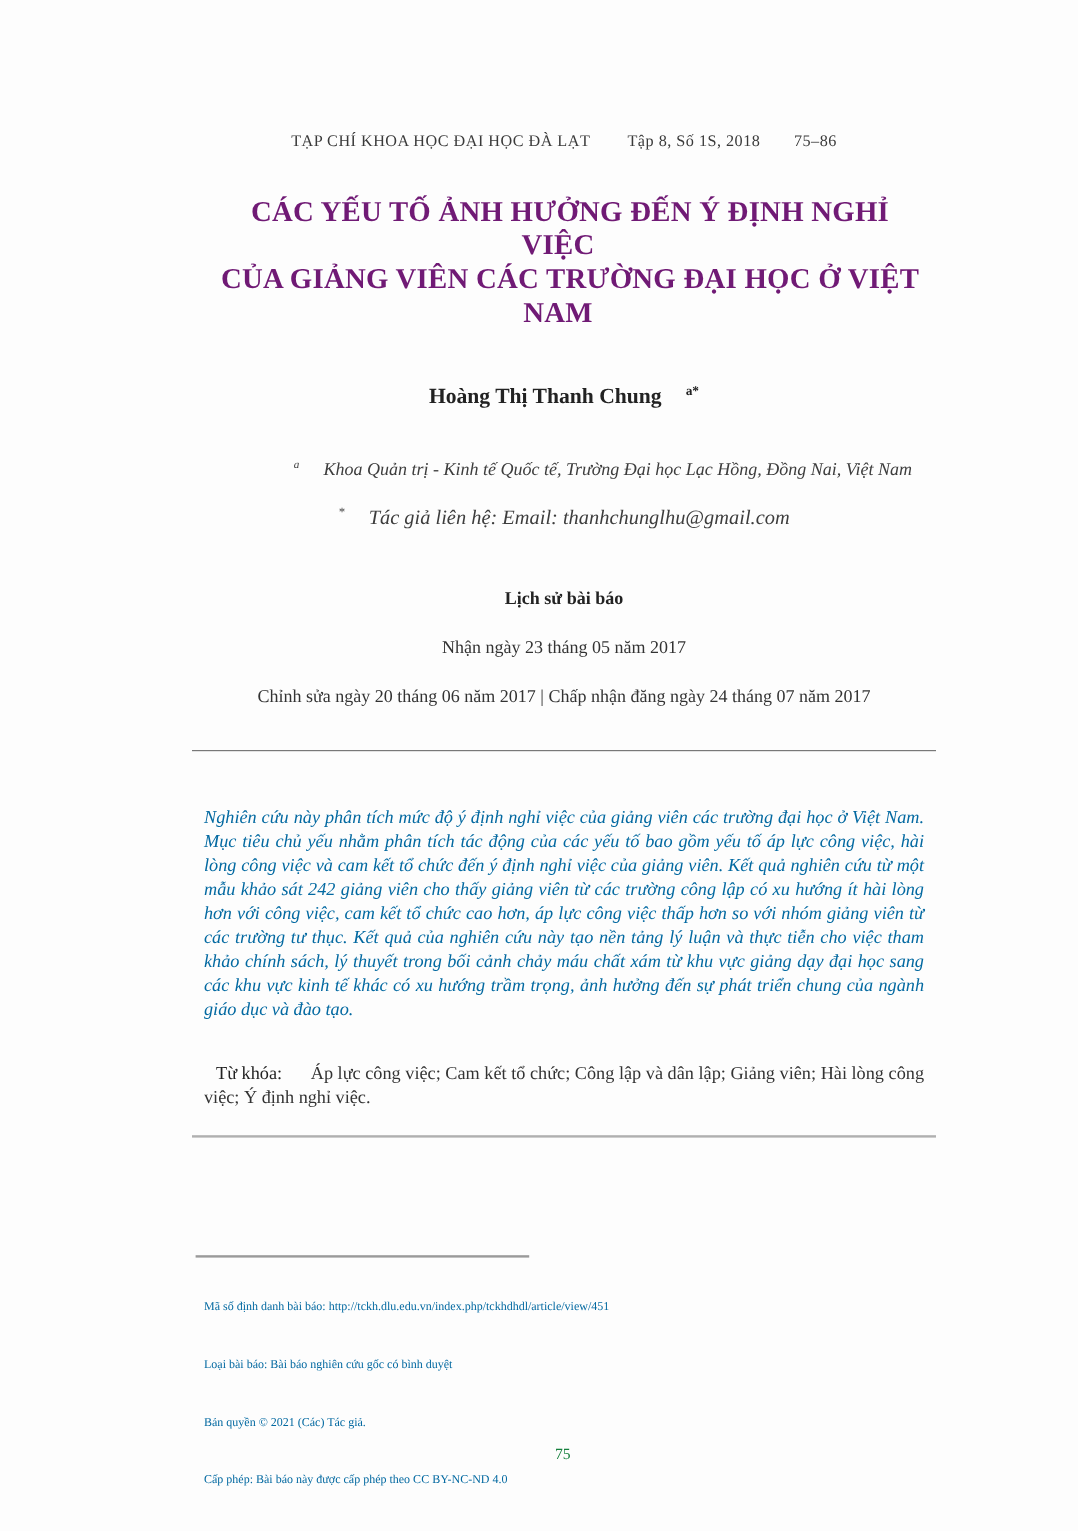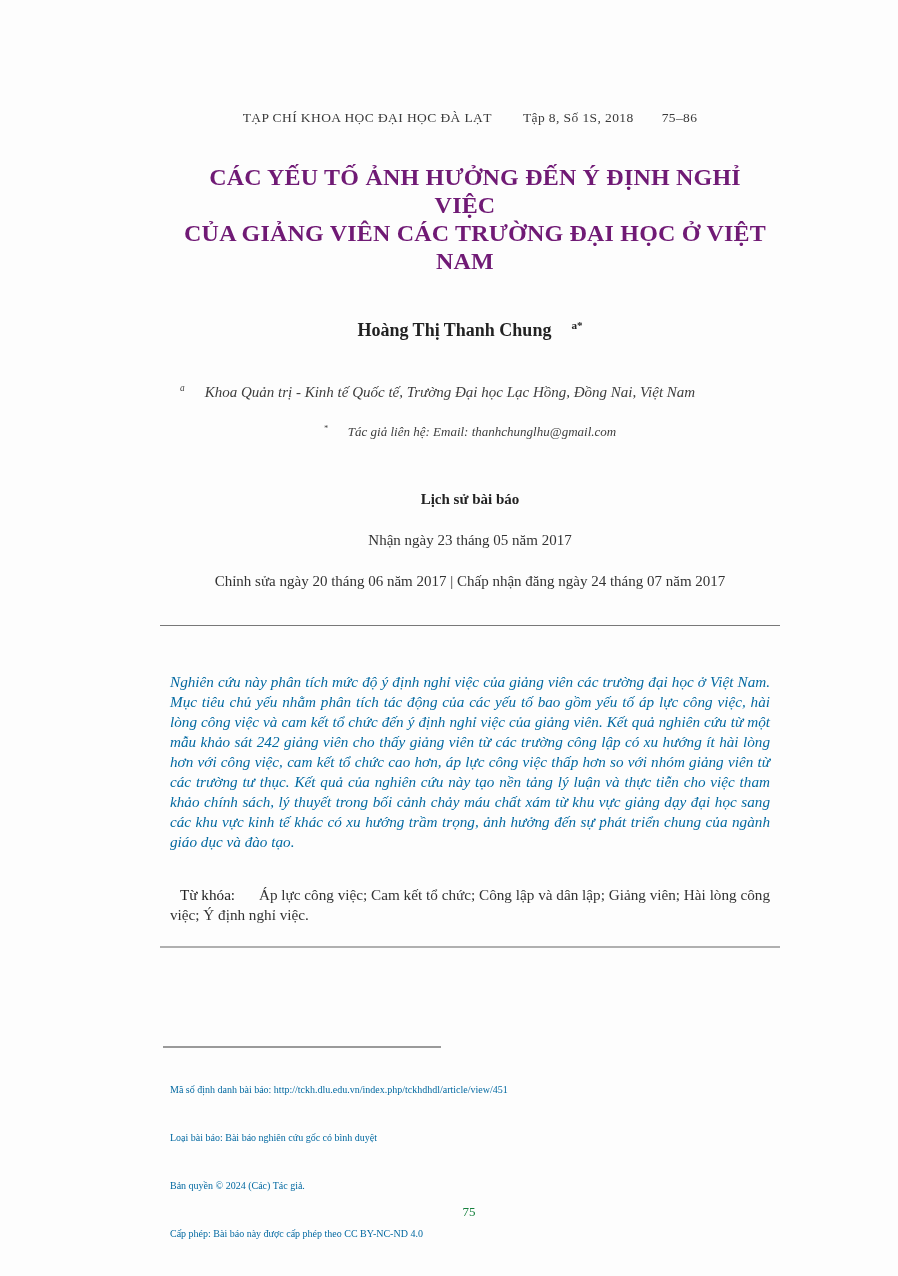--- a/index.html
+++ b/index.html
@@ -47,30 +47,30 @@
     font-weight: bold;
     color: #222;
   }
   .author sup, .affiliation sup, .contact sup {
     font-size: 0.62em;
     vertical-align: super;
     line-height: 0;
   }
   .affiliation {
     margin-top: 21px;
-    text-align: left;
+    text-align: right;
     font-style: italic;
     font-size: 15px;
     line-height: 20px;
     color: #3d3d3d;
   }
   .contact {
     text-align: center;
     font-style: italic;
-    font-size: 13px;
+    font-size: 17px;
     line-height: 20px;
     color: #3d3d3d;
   }
   .history {
     margin-top: 17px;
     text-align: center;
     font-size: 15px;
     line-height: 21px;
     color: #333;
   }
@@ -182,18 +182,18 @@
 
     <hr class="rule-light">
 
   </div>
 
   <div class="footnote-rule"></div>
 
   <div class="footer-notes">
     <div class="note-line">Mã số định danh bài báo: http://tckh.dlu.edu.vn/index.php/tckhdhdl/article/view/451</div>
     <div class="note-line">Loại bài báo: Bài báo nghiên cứu gốc có bình duyệt</div>
-    <div class="note-line">Bản quyền © 2024 (Các) Tác giả.</div>
+    <div class="note-line">Bản quyền © 2021 (Các) Tác giả.</div>
     <div class="note-line">Cấp phép: Bài báo này được cấp phép theo CC BY-NC-ND 4.0</div>
   </div>
 
   <div class="page-number">75</div>
 </div>
 
 </body></html>

